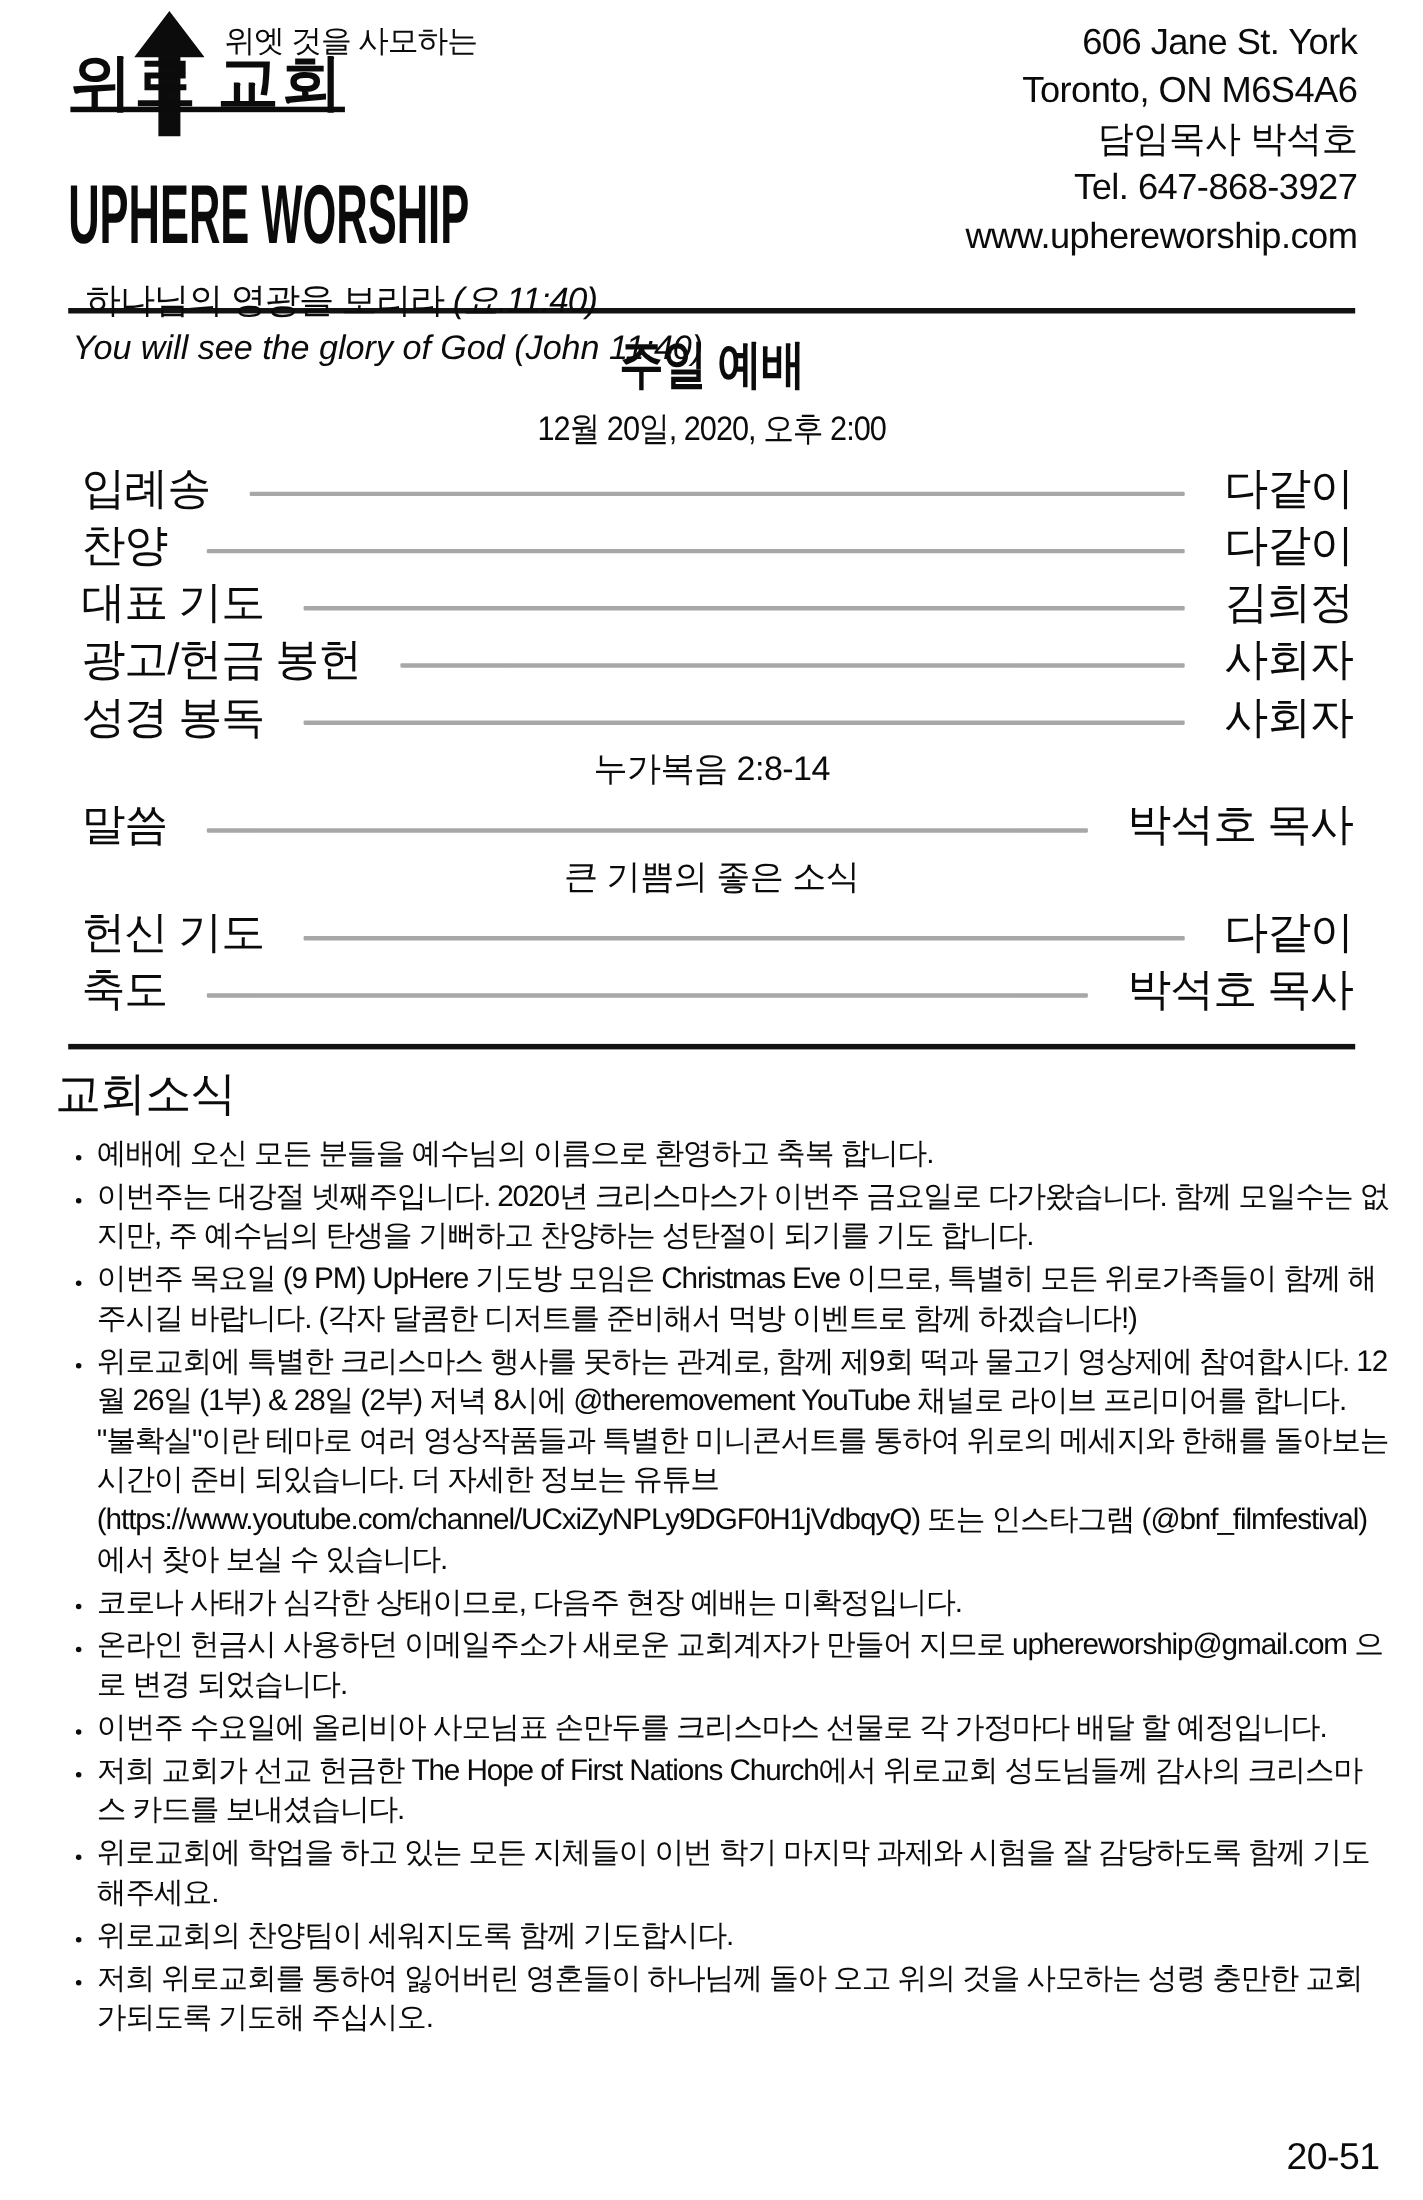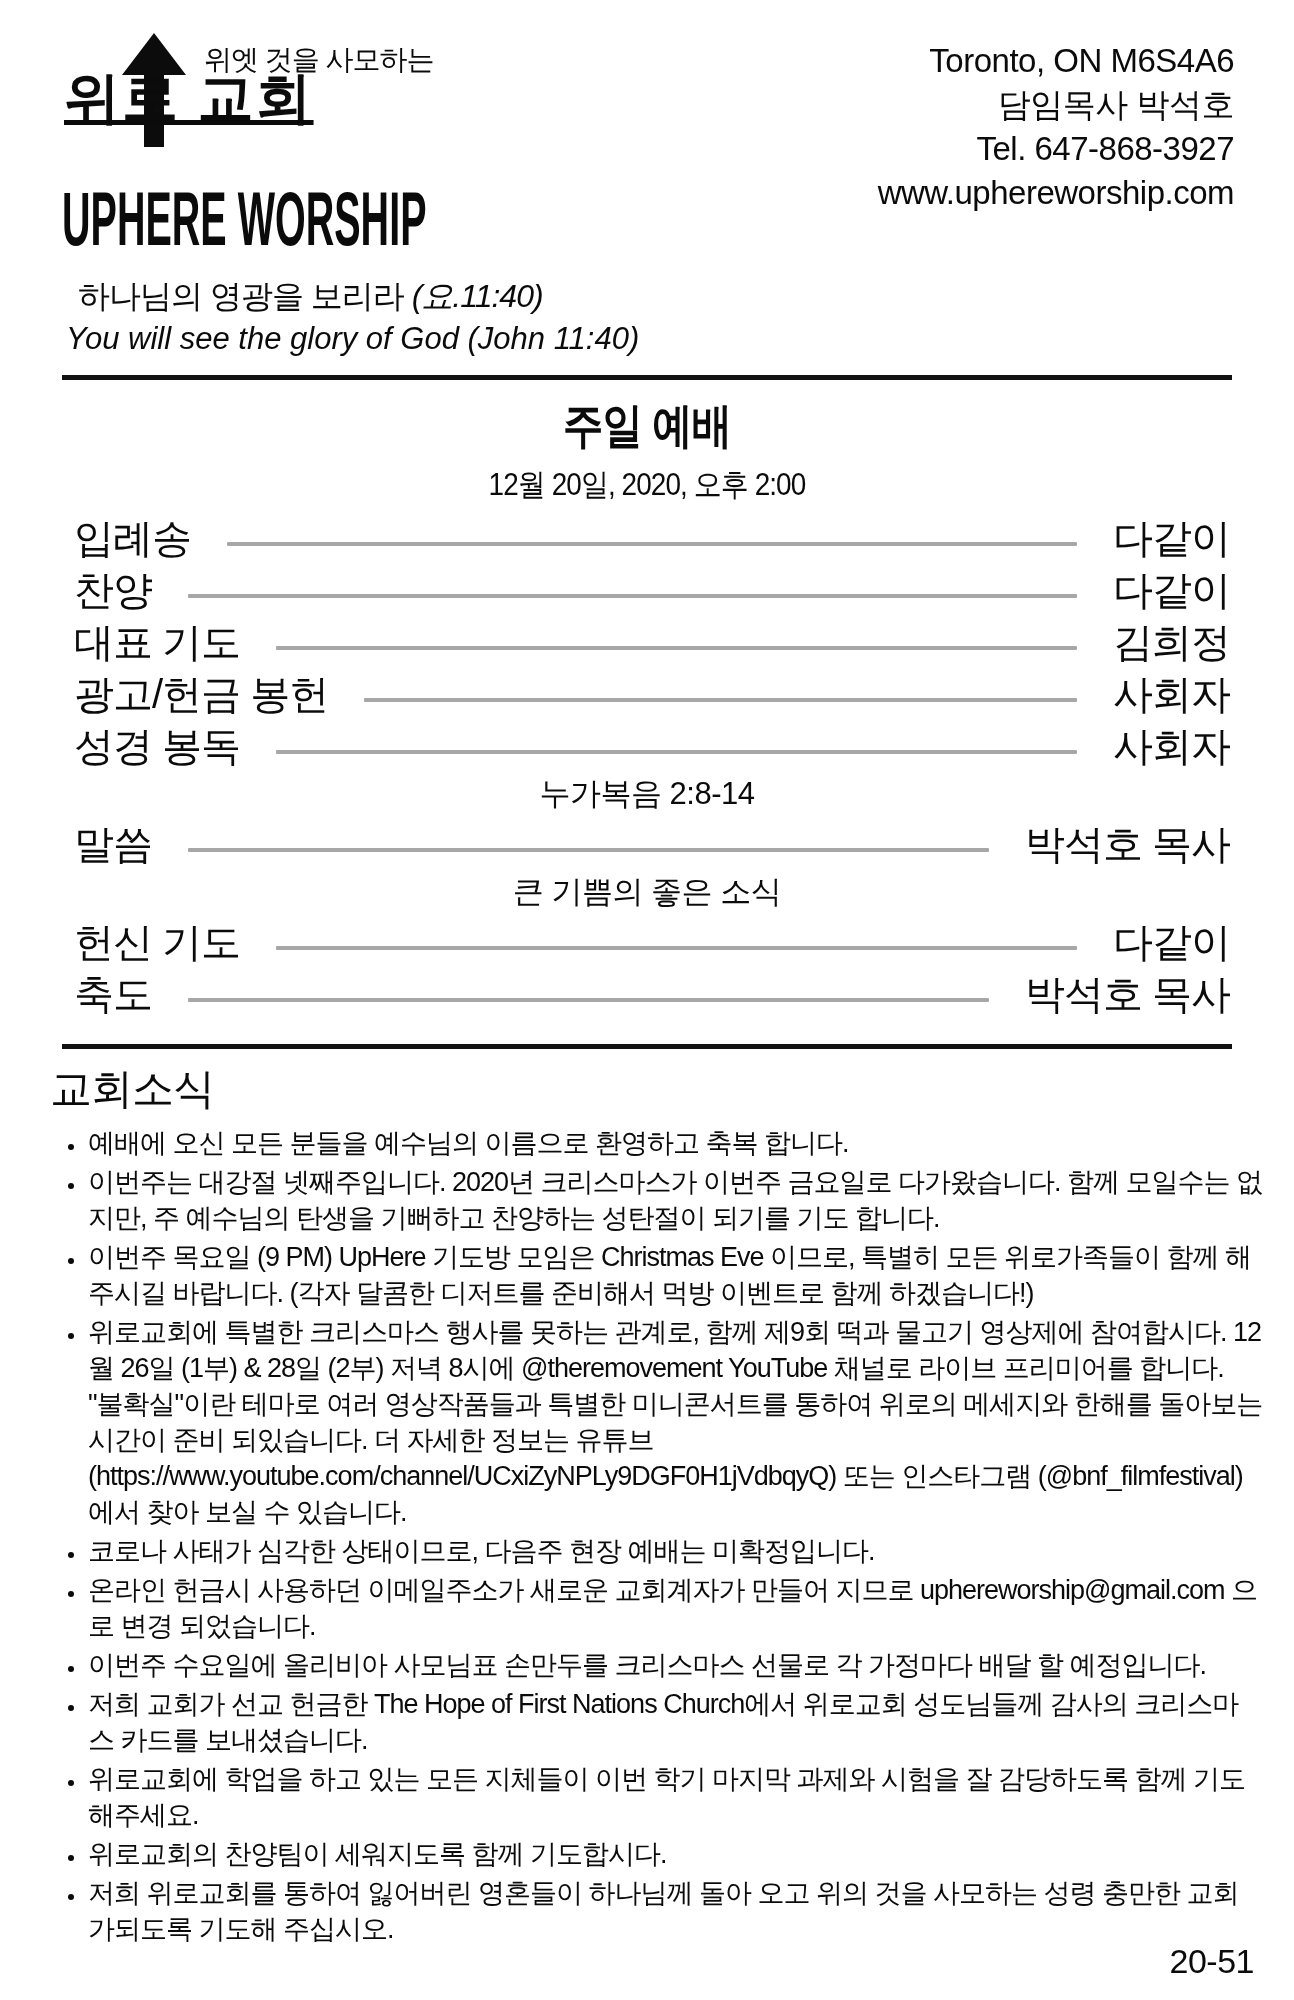--- a/index.html
+++ b/index.html
@@ -7,21 +7,21 @@
     position:relative;
     width:1294px; height:2000px;
     margin:0 auto;
     background:#ffffff;
     color:#0b0b0b;
     font-family:"Liberation Sans","DejaVu Sans",sans-serif;
     overflow:hidden;
   }
 
   
-  .header { position:relative; height:352px;margin-top:23px; }
+  .header { position:relative; height:280px; }
   .logo-arrow { position:absolute; left:122px; top:10px; z-index:0; }
   .logo-tagline {
     position:absolute; left:204px; top:18px;
     font-size:28px; letter-spacing:-1px; z-index:2;
   }
   .logo-name-kr {
     position:absolute; left:64px; top:44px;
     font-size:56px; font-weight:900; letter-spacing:2px;
     line-height:1.1; z-index:1; white-space:nowrap;text-decoration:underline;
   }
@@ -115,20 +115,21 @@
     <div class="logo-tagline">위엣 것을 사모하는</div>
     <div class="logo-name-kr">위로 교회</div>
     <div class="logo-name-en">UPHERE WORSHIP</div>
     <div class="logo-verse-kr">
       <span>하나님의 영광을 보리라</span>
       <em>(요.11:40)</em>
     </div>
     <div class="logo-verse-en">You will see the glory of God (John 11:40)</div>
 
     <div class="contact">
+      <div>606 Jane St. York</div>
       <div>Toronto, ON M6S4A6</div>
       <div>담임목사 박석호</div>
       <div>Tel. 647-868-3927</div>
       <div>www.uphereworship.com</div>
     </div>
   </header>
 
   <hr class="rule">
 
   <section class="service">

